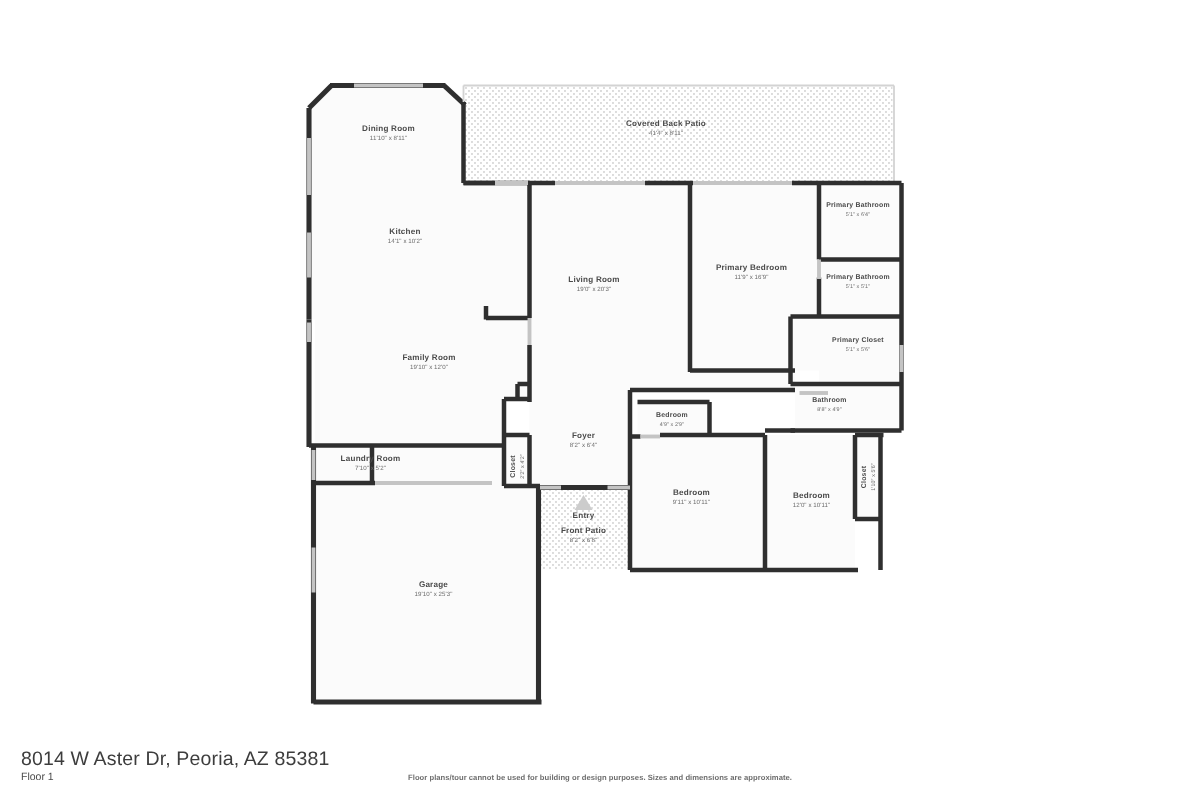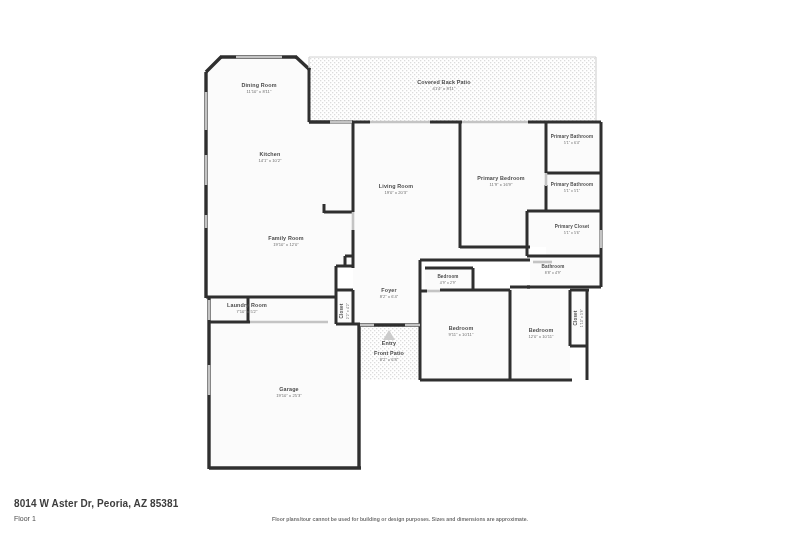--- a/index.html
+++ b/index.html
@@ -45,22 +45,22 @@
   .rm-name-sm {
     font-size: 4.6px;
   }
   .rm-dim-sm {
     font-size: 3.6px;
   }
   .footer-addr {
     position: absolute;
     left: 14px;
     top: 498px;
-    font-size: 10px;
-    font-weight: bold;
+    font-size: 13px;
+    font-weight: normal;
     color: #3d3d3d;
     letter-spacing: 0.1px;
   }
   .footer-floor {
     position: absolute;
     left: 14px;
     top: 515px;
     font-size: 7px;
     font-weight: normal;
     color: #4a4a4a;

